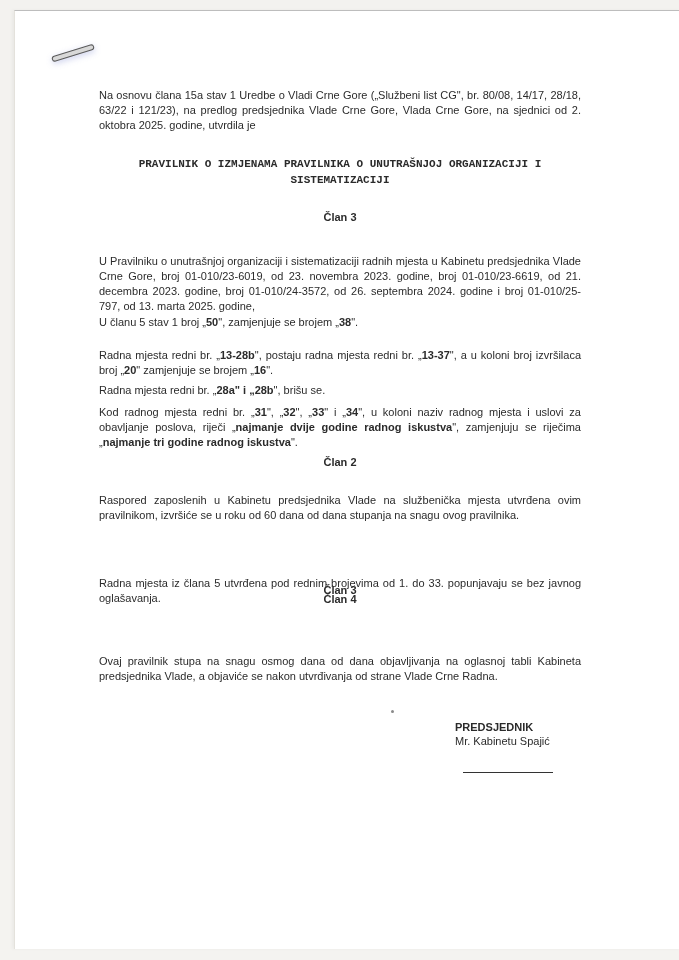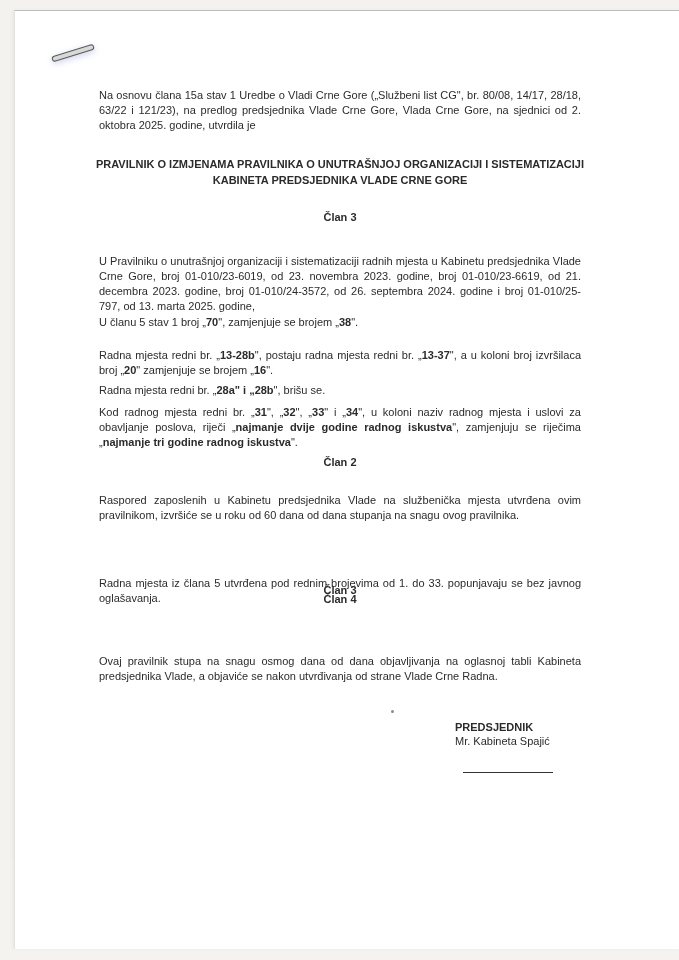--- a/index.html
+++ b/index.html
@@ -54,20 +54,21 @@
     }
     .title {
       position: absolute;
       left: 86px;
       width: 508px;
       text-align: center;
       font-weight: bold;
       font-size: 11px;
       line-height: 16px;
       margin: 0;
+      font-family: Liberation Mono, monospace;
     }
     .clan {
       position: absolute;
       left: 99px;
       width: 482px;
       text-align: center;
       font-weight: bold;
       font-size: 11px;
       margin: 0;
     }
@@ -103,39 +104,38 @@
 <div class="scan">
   <div class="page text">
     <div class="staple"></div>
   </div>
 
   <div class="text">
     <p class="para" style="top:88px;">Na osnovu člana 15a stav 1 Uredbe o Vladi Crne Gore („Službeni list CG", br. 80/08, 14/17, 28/18, 63/22 i 121/23), na predlog predsjednika Vlade Crne Gore, Vlada Crne Gore, na sjednici od 2. oktobra 2025. godine, utvrdila je</p>
 
     <p class="title" style="top:156px;">
       <span>PRAVILNIK O IZMJENAMA PRAVILNIKA O UNUTRAŠNJOJ ORGANIZACIJI I SISTEMATIZACIJI</span><br>
-      <span>KABINETA PREDSJEDNIKA VLADE CRNE GORE</span>
     </p>
 
     <p class="clan" style="top:210px;">Član 3</p>
 
     <p class="para rich" style="top:254px;"><span>U Pravilniku o unutrašnjoj organizaciji i sistematizaciji radnih mjesta u Kabinetu predsjednika Vlade Crne Gore, broj 01-010/23-6019, od 23. novembra 2023. godine, broj 01-010/23-6619, od 21. decembra 2023. godine, broj 01-010/24-3572, od 26. septembra 2024. godine i broj 01-010/25-797, od 13. marta 2025. godine,</span></p>
-    <p class="para rich" style="top:315px;"><span>U članu 5 stav 1 broj „</span><b>70</b><span>", zamjenjuje se brojem „</span><b>38</b><span>".</span></p>
+    <p class="para rich" style="top:315px;"><span>U članu 5 stav 1 broj „</span><b>50</b><span>", zamjenjuje se brojem „</span><b>38</b><span>".</span></p>
     <p class="para rich" style="top:348px;"><span>Radna mjesta redni br. „</span><b>13-28b</b><span>", postaju radna mjesta redni br. „</span><b>13-37</b><span>", a u koloni broj izvršilaca broj „</span><b>20</b><span>" zamjenjuje se brojem „</span><b>16</b><span>".</span></p>
     <p class="para rich" style="top:383px;"><span>Radna mjesta redni br. „</span><b>28a" i „28b</b><span>", brišu se.</span></p>
     <p class="para rich" style="top:405px;"><span>Kod radnog mjesta redni br. „</span><b>31</b><span>", „</span><b>32</b><span>", „</span><b>33</b><span>" i „</span><b>34</b><span>", u koloni naziv radnog mjesta i uslovi za obavljanje poslova, riječi „</span><b>najmanje dvije godine radnog iskustva</b><span>", zamjenjuju se riječima „</span><b>najmanje tri godine radnog iskustva</b><span>".</span></p>
 
     <p class="clan" style="top:455px;">Član 2</p>
     <p class="para rich" style="top:493px;"><span>Raspored zaposlenih u Kabinetu predsjednika Vlade na službenička mjesta utvrđena ovim pravilnikom, izvršiće se u roku od 60 dana od dana stupanja na snagu ovog pravilnika.</span></p>
 
     <p class="clan" style="top:559px;margin-top:24px;">Član 3</p>
     <p class="para rich" style="top:576px;"><span>Radna mjesta iz člana 5 utvrđena pod rednim brojevima od 1. do 33. popunjavaju se bez javnog oglašavanja.</span></p>
 
     <p class="clan" style="top:592px;text-align:center;">Član 4</p>
     <p class="para rich" style="top:654px;"><span>Ovaj pravilnik stupa na snagu osmog dana od dana objavljivanja na oglasnoj tabli Kabineta predsjednika Vlade, a objaviće se nakon utvrđivanja od strane Vlade Crne Radna.</span></p>
 
     <div class="speck"></div>
 
     <p class="sig sig-title" style="top:720px;">PREDSJEDNIK</p>
-    <p class="sig" style="top:734px;">Mr. Kabineta Spajić</p>
+    <p class="sig" style="top:734px;">Mr. Kabinetu Spajić</p>
     <div class="sig-line"></div>
   </div>
 </div>
 
 </body></html>

